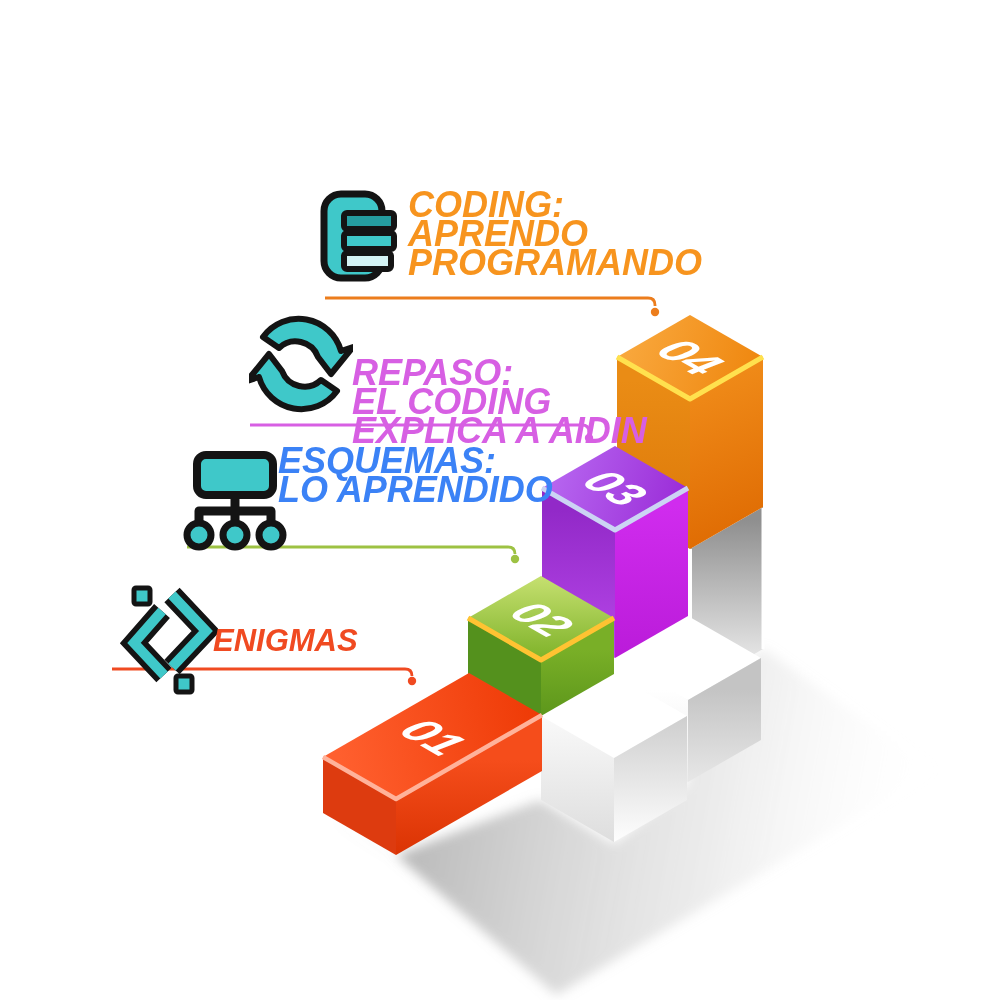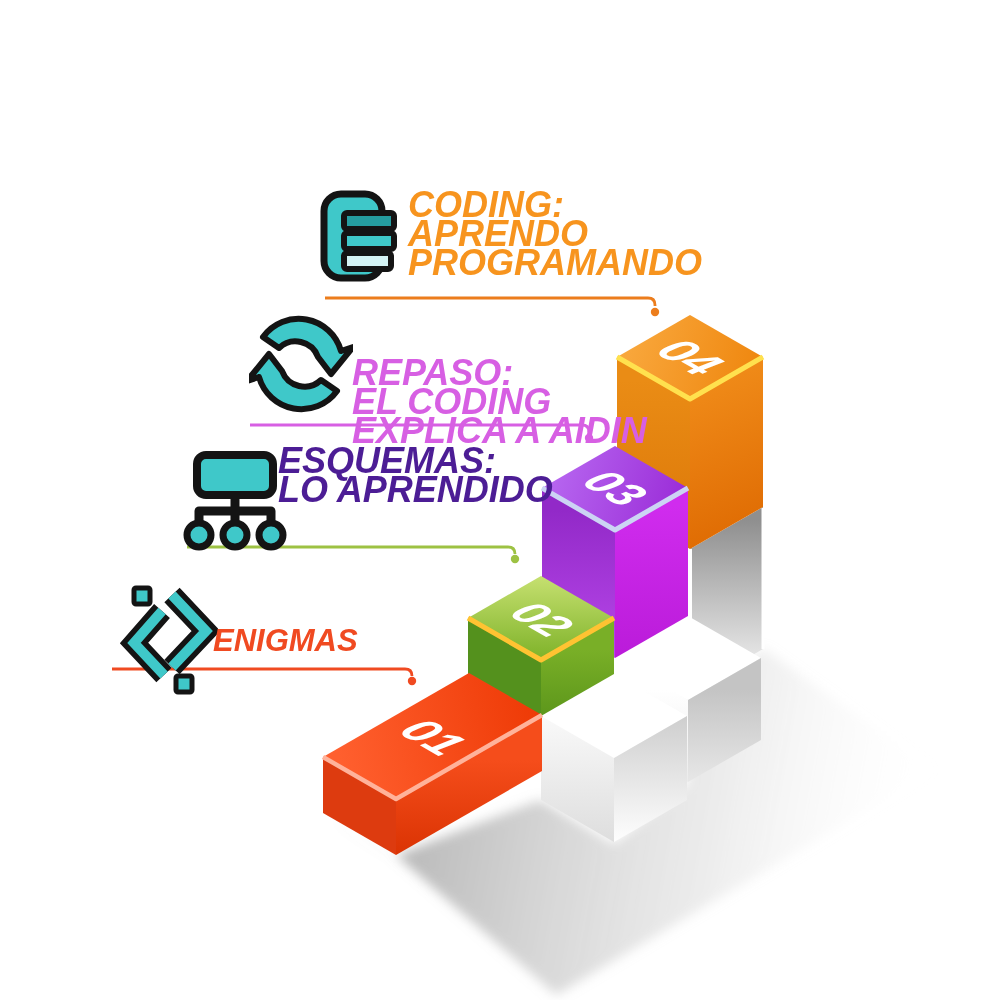--- a/index.html
+++ b/index.html
@@ -4,21 +4,21 @@
 <style>
   html,body{margin:0;padding:0;background:#ffffff;}
   .stage{position:relative;width:1000px;height:1000px;background:#ffffff;overflow:hidden;
          font-family:"Liberation Sans","DejaVu Sans",sans-serif;}
   .scene{position:absolute;left:0;top:0;}
   .iso-num{font-family:"Liberation Sans","DejaVu Sans",sans-serif;font-weight:bold;font-style:italic;fill:#ffffff;}
   .label{position:absolute;font-weight:bold;font-style:italic;font-size:36px;line-height:29px;letter-spacing:0px;white-space:nowrap;}
   .label .ln{display:block;}
   .c-orange{color:#f7941e;}
   .c-magenta{color:#d75fe3;margin-top:40px;}
-  .c-green{color:#4c1d95;}
+  .c-green{color:#3b82f6;}
   .c-red{color:#f04a21;}
   .label-enigmas{font-size:31px;line-height:33px;text-align:center;}
   .icon{position:absolute;}
   .main-title{position:absolute;right:95px;top:763px;text-align:right;color:#333e41;
               font-weight:bold;font-style:italic;font-size:39px;line-height:43px;letter-spacing:-1px;white-space:nowrap;}
 </style>
 </head>
 <body>
 
 <div class="stage">

